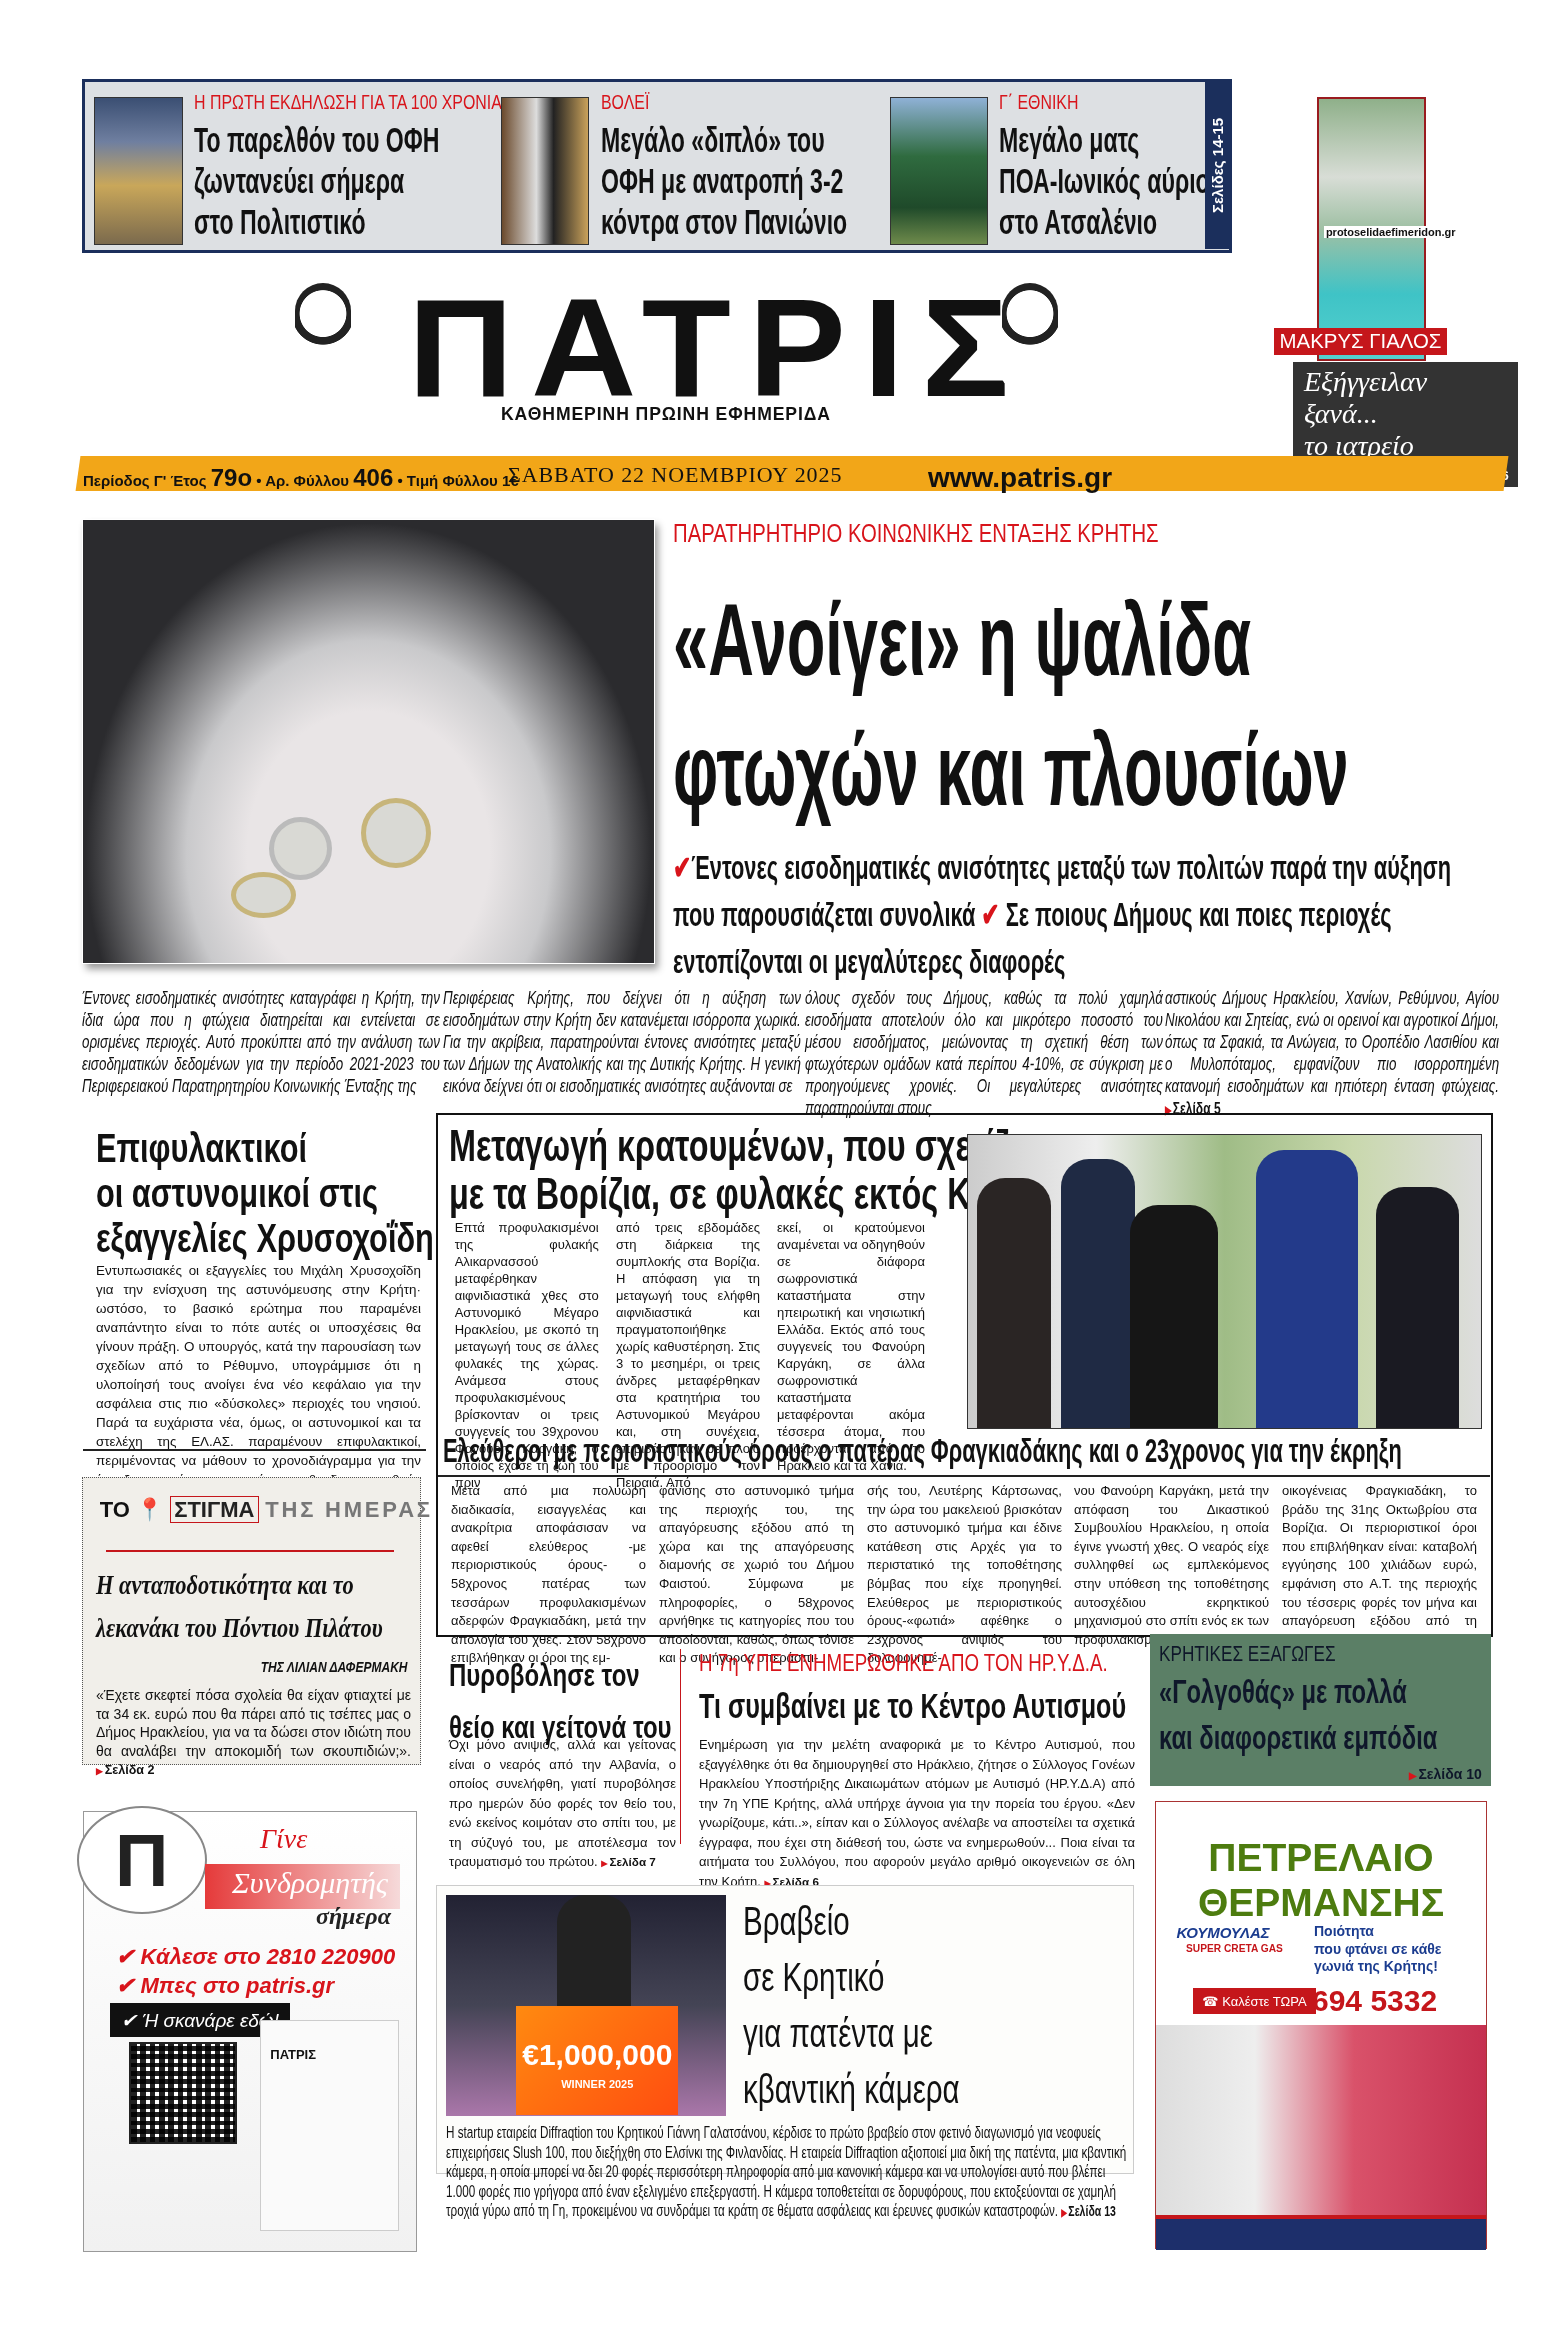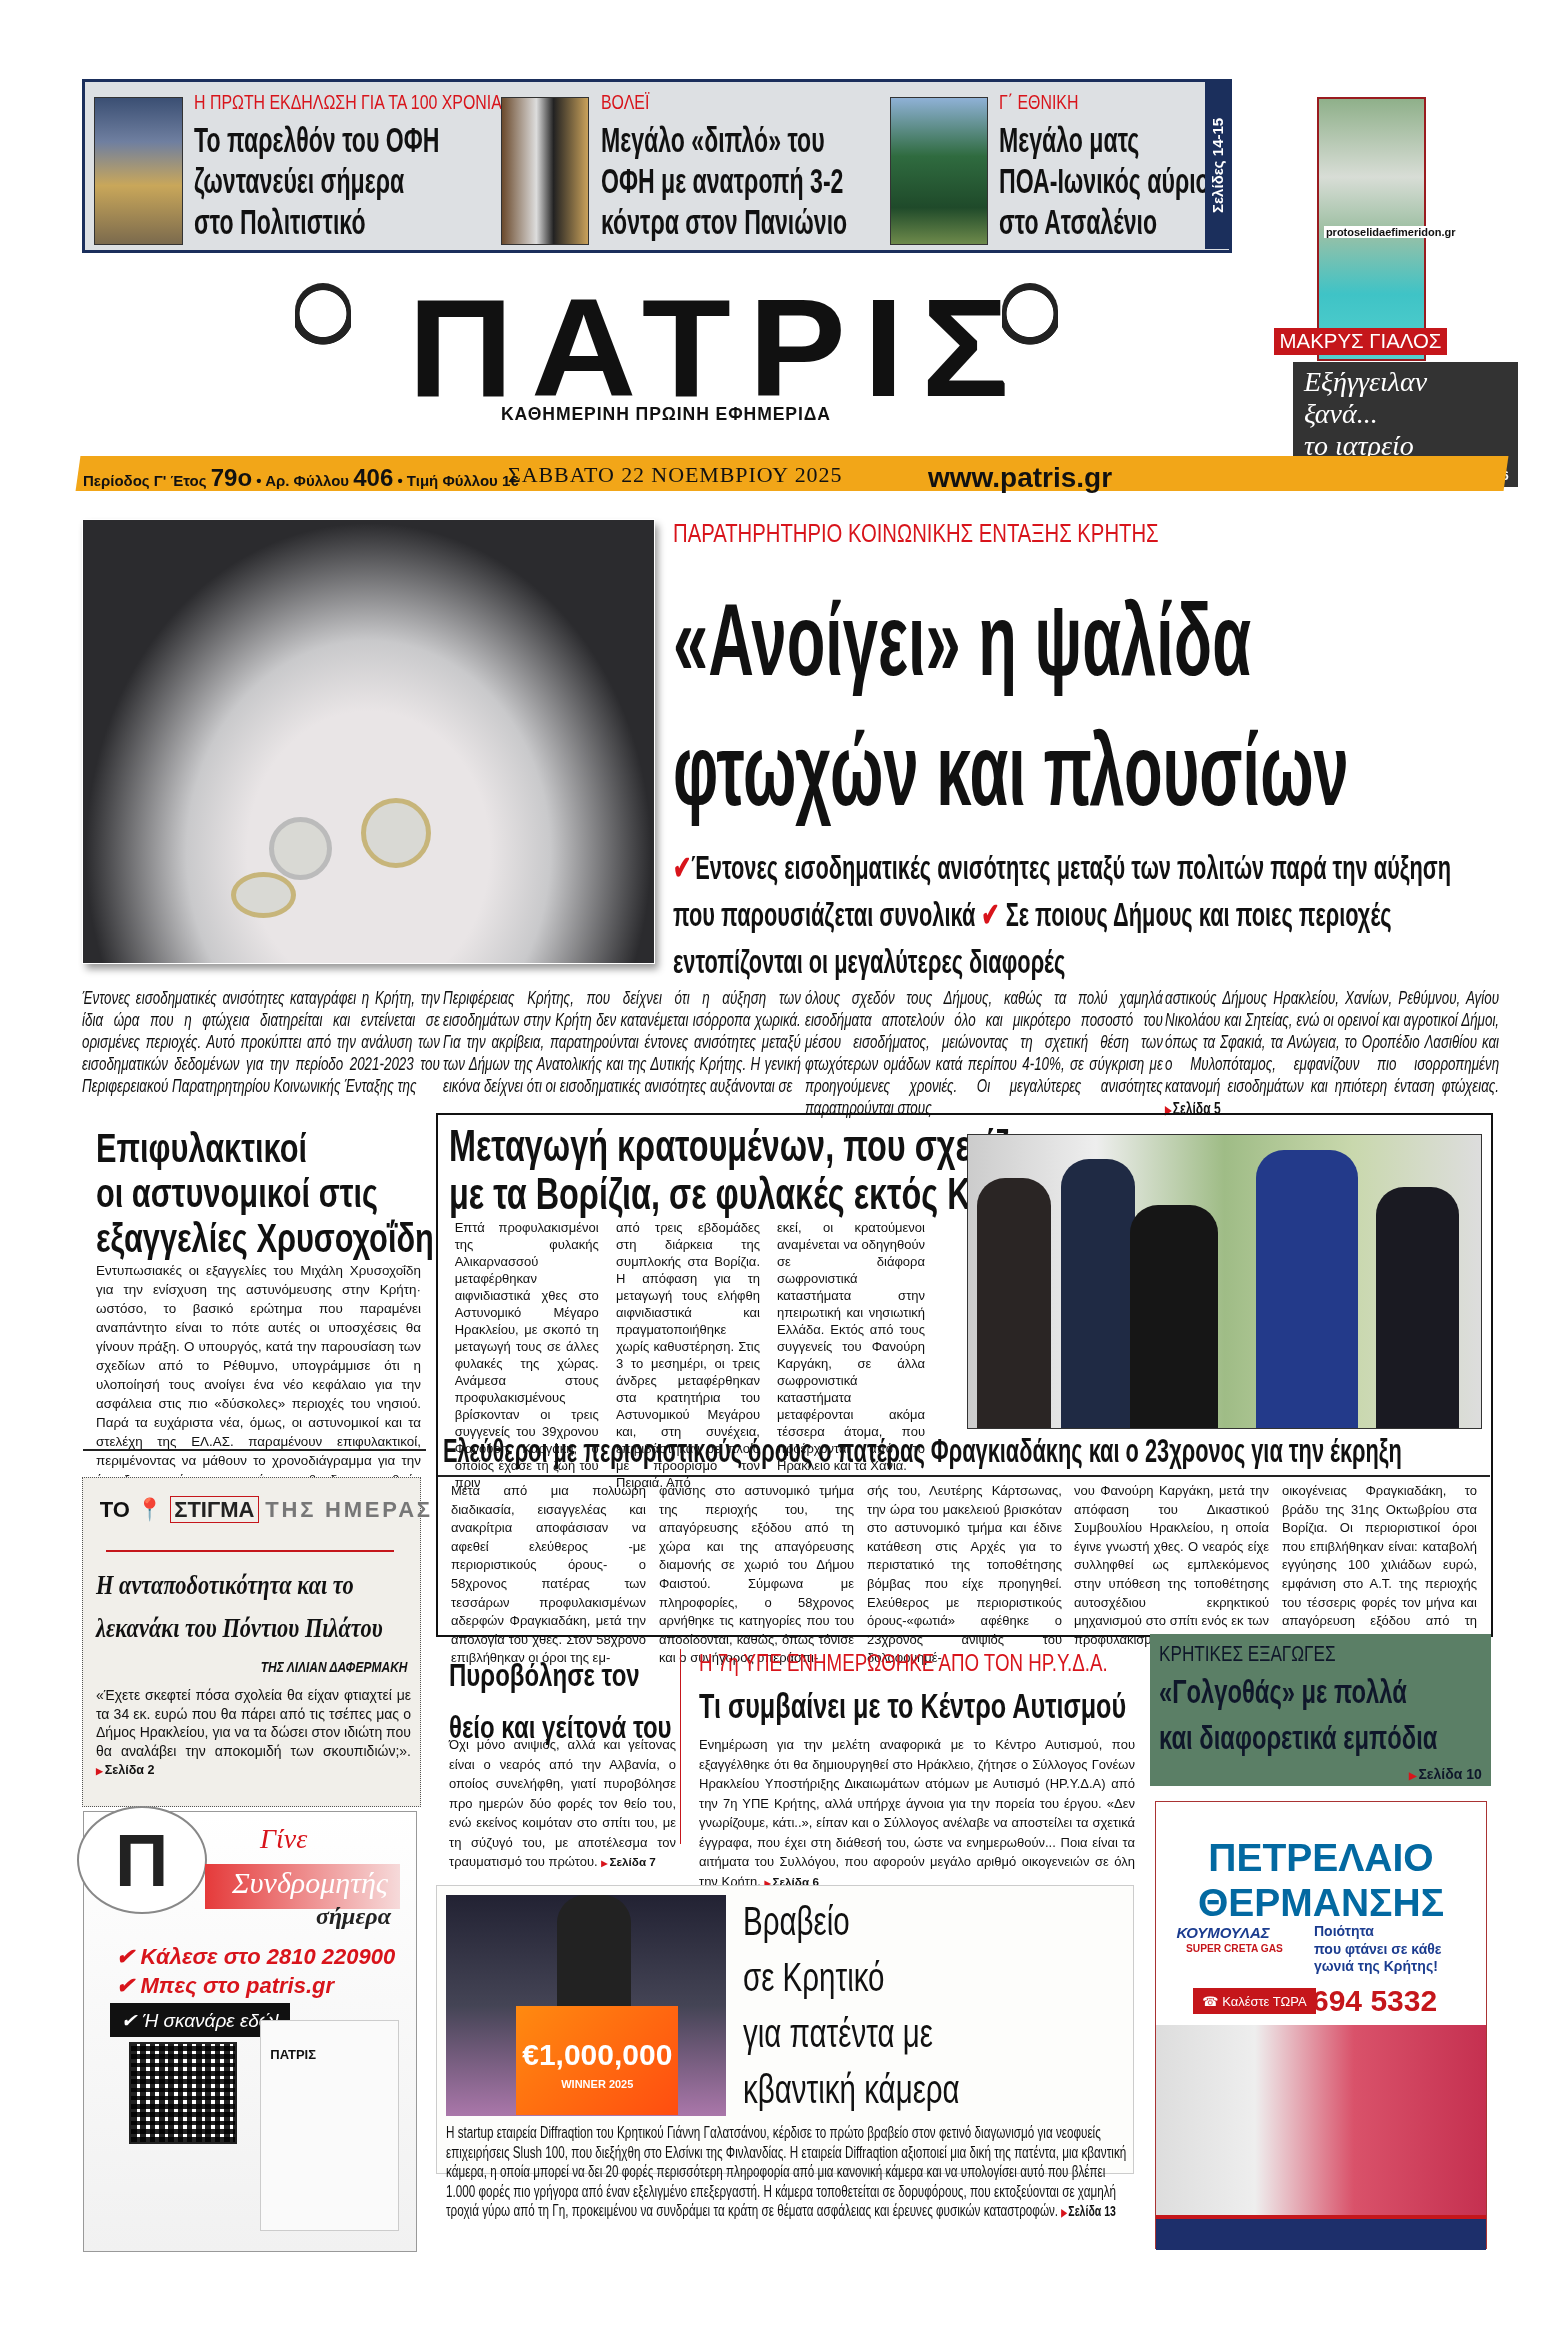--- a/index.html
+++ b/index.html
@@ -38,21 +38,21 @@
 #lead-sub{left:673px;top:844px;width:1224px;font-size:33px;font-weight:bold;line-height:47px;transform:scaleX(.66);transform-origin:left top}
 #lead-sub .check{color:#d8141b}
 .lead-col{position:absolute;top:987px;width:497px;font-size:18.6px;font-style:italic;line-height:22px;text-align:justify;transform:scaleX(.72);transform-origin:left top}
 .sel{font-weight:bold;font-style:normal;font-size:90%}
 .sel::before{content:"\25B6";color:#d8141b;font-size:70%;margin-right:1.9px}
 
 #police-title{left:96px;top:1126px;font-size:41px;font-weight:bold;line-height:45px;transform:scaleX(.75);transform-origin:left top}
 #police-body{left:96px;top:1261px;width:325px;font-size:13.4px;line-height:19px;text-align:justify}
 #police-line{left:83px;top:1449px;width:343px;height:1.9px;background:#222}
 
-#stigma{left:82px;top:1477px;width:339px;height:330px;border:1.9px dotted #555;background:#f1efea}
+#stigma{left:82px;top:1477px;width:339px;height:288px;border:1.9px dotted #555;background:#f1efea}
 #stigma-head{left:16.7px;top:18.6px;font-size:22px;font-weight:bold;white-space:nowrap}
 #stigma-head .tag{border:1.9px solid #c5161b;padding:0 3.7px;color:#222}
 #stigma-head .grey{color:#777;letter-spacing:2.8px}
 #stigma-rule{left:23px;top:72px;width:288px;height:1.9px;background:#c5161b}
 #stigma-title{left:13px;top:85px;font-size:28px;font-style:italic;font-weight:bold;line-height:43px;transform:scaleX(.8);transform-origin:left top;white-space:nowrap;font-family:"Liberation Serif",serif}
 #stigma-author{right:13px;top:180px;font-size:15px;font-weight:bold;font-style:italic;transform:scaleX(.8);transform-origin:right top}
 #stigma-body{left:13px;top:208px;width:315px;font-size:14px;line-height:18.6px;text-align:justify}
 
 #det-box{left:436px;top:1113px;width:1057px;height:524px;border:2.8px solid #111}
 #det-title{left:11px;top:7.4px;font-size:45px;font-weight:bold;line-height:48px;transform:scaleX(.72);transform-origin:left top;white-space:nowrap}
@@ -88,21 +88,21 @@
 #sub-band{left:121px;top:52px;width:195px;height:45px;background:linear-gradient(90deg,#e53a3a,#f6dada)}
 #sub-title1{left:176px;top:11px;font-size:28px;font-style:italic;color:#d8141b;font-family:"Liberation Serif",serif}
 #sub-title2{left:148px;top:54px;font-size:30px;font-style:italic;color:#fff;font-family:"Liberation Serif",serif}
 #sub-title3{left:232px;top:91px;font-size:24px;font-style:italic;color:#222;font-family:"Liberation Serif",serif;font-weight:bold}
 .sub-line{position:absolute;left:32px;font-size:22px;font-style:italic;font-weight:bold;color:#d8141b}
 #sub-scan{left:26px;top:191px;background:#111;color:#fff;font-size:19px;font-style:italic;padding:5.6px 11px}
 #sub-qr{left:45px;top:230px;width:108px;height:102px;border:2.8px solid #222;background:repeating-linear-gradient(90deg,#222 0 5.6px,#fff 5.6px 9.3px),repeating-linear-gradient(0deg,#222 0 4.6px,#fff 4.6px 8.3px);background-blend-mode:multiply}
 #sub-mock{left:176px;top:208px;width:139px;height:211px;background:#fafafa;border:0.9px solid #ccc}
 #sub-mock-logo{left:9.3px;top:26px;font-size:13px;font-weight:bold}
 #oil-ad{left:1155px;top:1801px;width:332px;height:448px;border:0.9px solid #a33;background:#fff}
-#oil-title{left:0;top:33px;width:100%;text-align:center;font-size:39px;font-weight:bold;color:#0369a1;line-height:45px}
+#oil-title{left:0;top:33px;width:100%;text-align:center;font-size:39px;font-weight:bold;color:#4d7c0f;line-height:45px}
 #oil-brand{left:20.4px;top:122px;font-size:15px;font-weight:bold;font-style:italic;color:#1b3c8f}
 #oil-brand2{left:30px;top:141px;font-size:10.2px;font-weight:bold;color:#c5161b}
 #oil-slogan{left:158px;top:121px;font-size:14px;font-weight:bold;color:#1b3c8f;line-height:17.6px}
 #oil-cta{left:37px;top:186px;background:#c5161b;color:#fff;font-size:13px;padding:5.6px 9.3px}
 #oil-phone{left:156px;top:182px;font-size:30px;font-weight:bold;color:#c5161b}
 #oil-photo{left:0;top:223px;width:100%;height:190px;background:linear-gradient(90deg,#ddd 0%,#eee 30%,#d9526a 60%,#c53050 100%)}
 #oil-footer{left:0;top:413px;width:100%;height:35px;background:linear-gradient(#c5161b 0 3.7px,#1d2f6b 3.7px)}
 </style>
 </head>
 <body>

